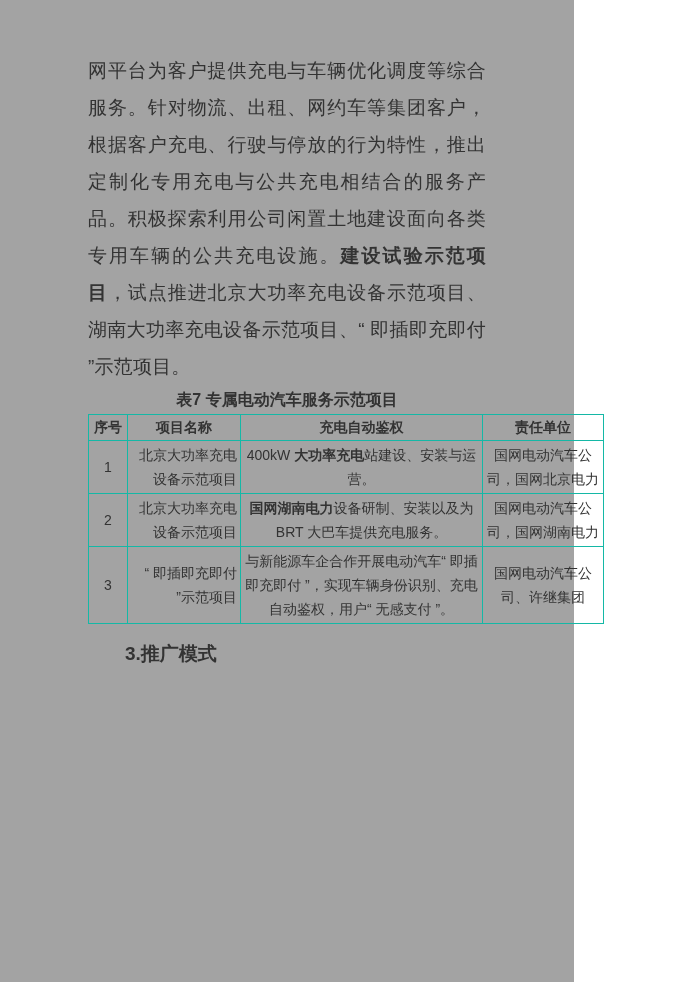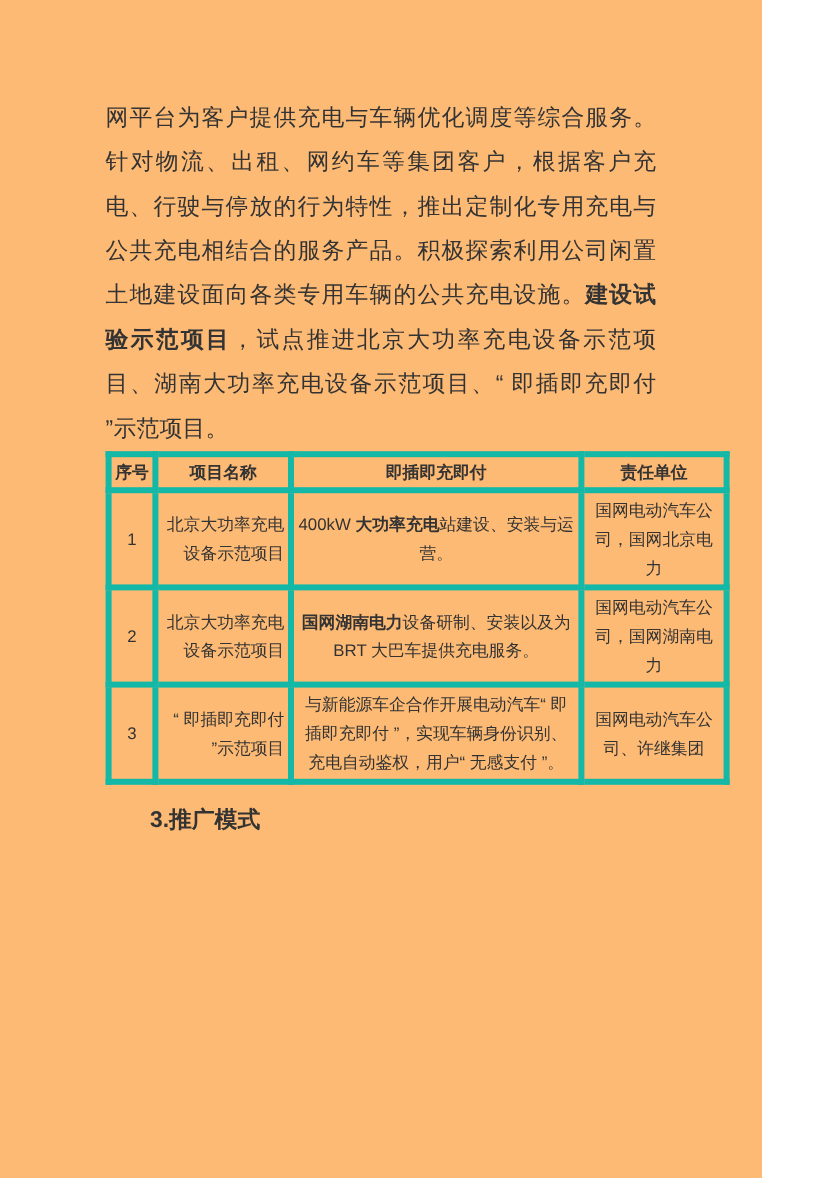--- a/index.html
+++ b/index.html
@@ -5,24 +5,24 @@
   * { margin: 0; padding: 0; box-sizing: border-box; }
   html, body { background: #ffffff; }
   body {
     width: 694px;
     height: 982px;
     overflow: hidden;
     font-family: "Liberation Sans", sans-serif;
     color: #333333;
   }
   .page {
-    width: 635px;
+    width: 574px;
     height: 982px;
-    padding: 80px 88px 0 88px;
-    background: #fdba74;
+    padding: 52px 88px 0 88px;
+    background: #a3a3a3;
   }
   .body-text {
     font-size: 19px;
     line-height: 37px;
     text-align: justify;
     letter-spacing: 0.2px;
   }
   .body-text b, .seg-bold { font-weight: bold; }
   .table-caption {
     font-size: 16px;
@@ -31,21 +31,21 @@
     line-height: 24px;
     margin: 3px 0 2px 0;
     color: #333333;
   }
   table.demo-table {
     width: 100%;
     border-collapse: collapse;
     table-layout: fixed;
   }
   table.demo-table th, table.demo-table td {
-    border: 5px solid #14b8a6;
+    border: 1px solid #14b8a6;
     font-size: 14px;
     padding: 2px 3px;
     vertical-align: middle;
     color: #333333;
   }
   table.demo-table th {
     font-weight: bold;
     text-align: center;
     line-height: 21px;
     padding: 2px 1px;
@@ -70,33 +70,34 @@
   .indent-first { text-indent: 37px; }
   .para-block { margin-top: 1px; }
 </style>
 </head>
 <body>
 
 <div class="page">
 
   <p class="body-text"><span>网平台为客户提供充电与车辆优化调度等综合服务。针对物流、出租、网约车等集团客户，根据客户充电、行驶与停放的行为特性，推出定制化专用充电与公共充电相结合的服务产品。积极探索利用公司闲置土地建设面向各类专用车辆的公共充电设施。</span><span class="seg-bold">建设试验示范项目</span><span>，试点推进北京大功率充电设备示范项目、湖南大功率充电设备示范项目、“ 即插即充即付 ”示范项目。</span></p>
 
+  <p class="table-caption">表7 专属电动汽车服务示范项目</p>
 
   <table class="demo-table">
     <colgroup>
       <col class="col-no">
       <col class="col-name">
       <col class="col-content">
       <col class="col-owner">
     </colgroup>
     <thead>
       <tr>
         <th>序号</th>
         <th>项目名称</th>
-        <th>即插即充即付</th>
+        <th>充电自动鉴权</th>
         <th>责任单位</th>
       </tr>
     </thead>
     <tbody>
       <tr>
         <td class="cell-no">1</td>
         <td class="cell-name">北京大功率充电设备示范项目</td>
         <td class="cell-content"><span>400kW </span><span class="seg-bold">大功率充电</span><span>站建设、安装与运营。</span></td>
         <td class="cell-owner">国网电动汽车公司，国网北京电力</td>
       </tr>

